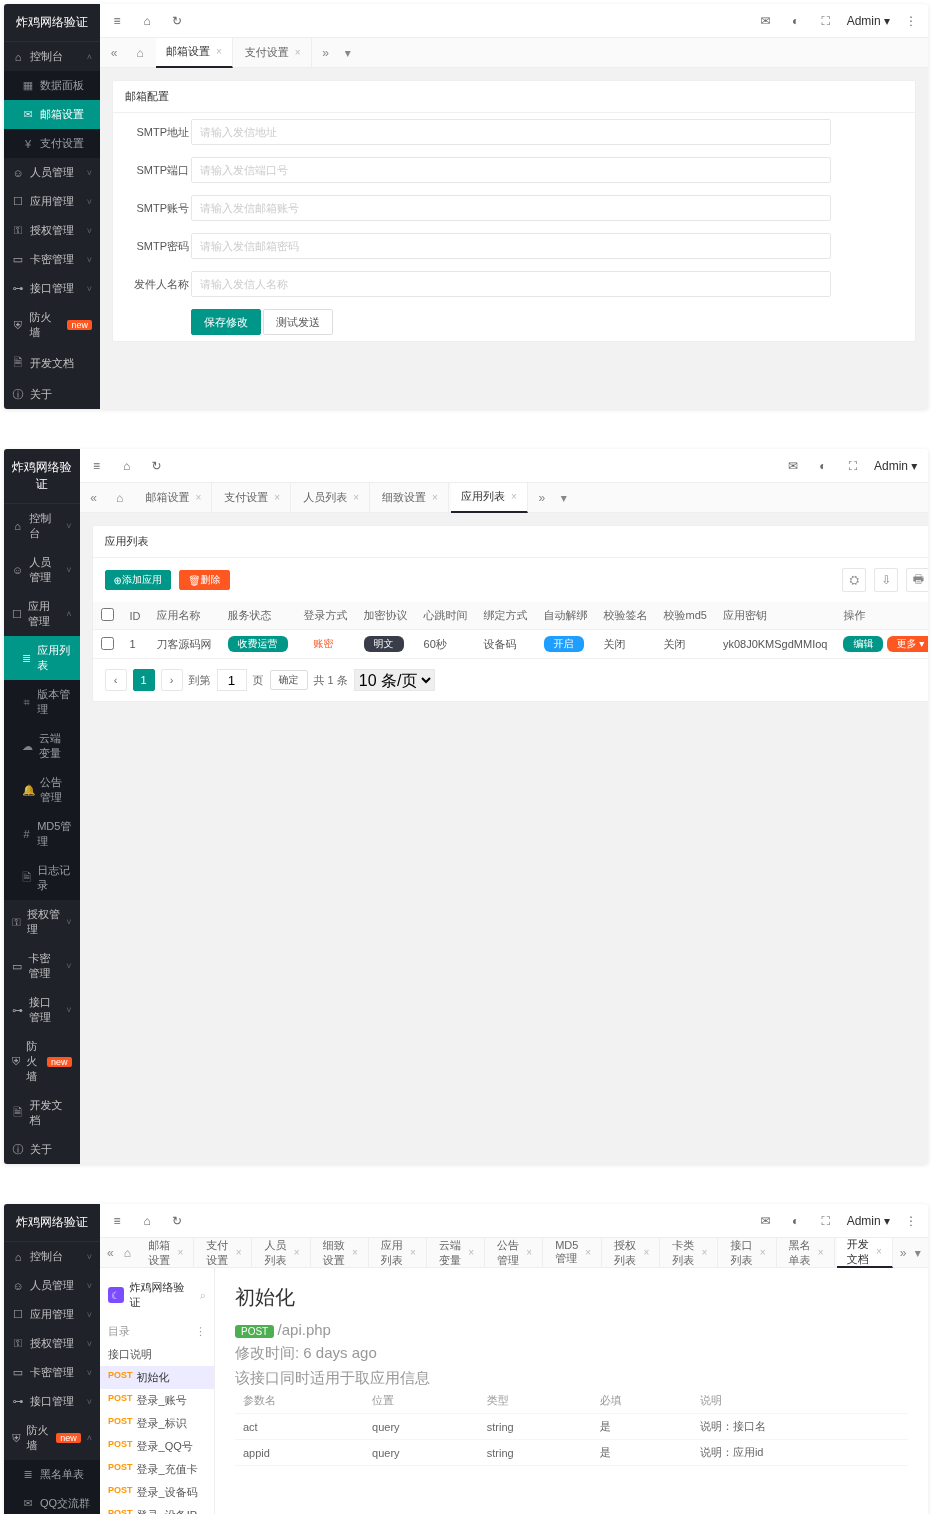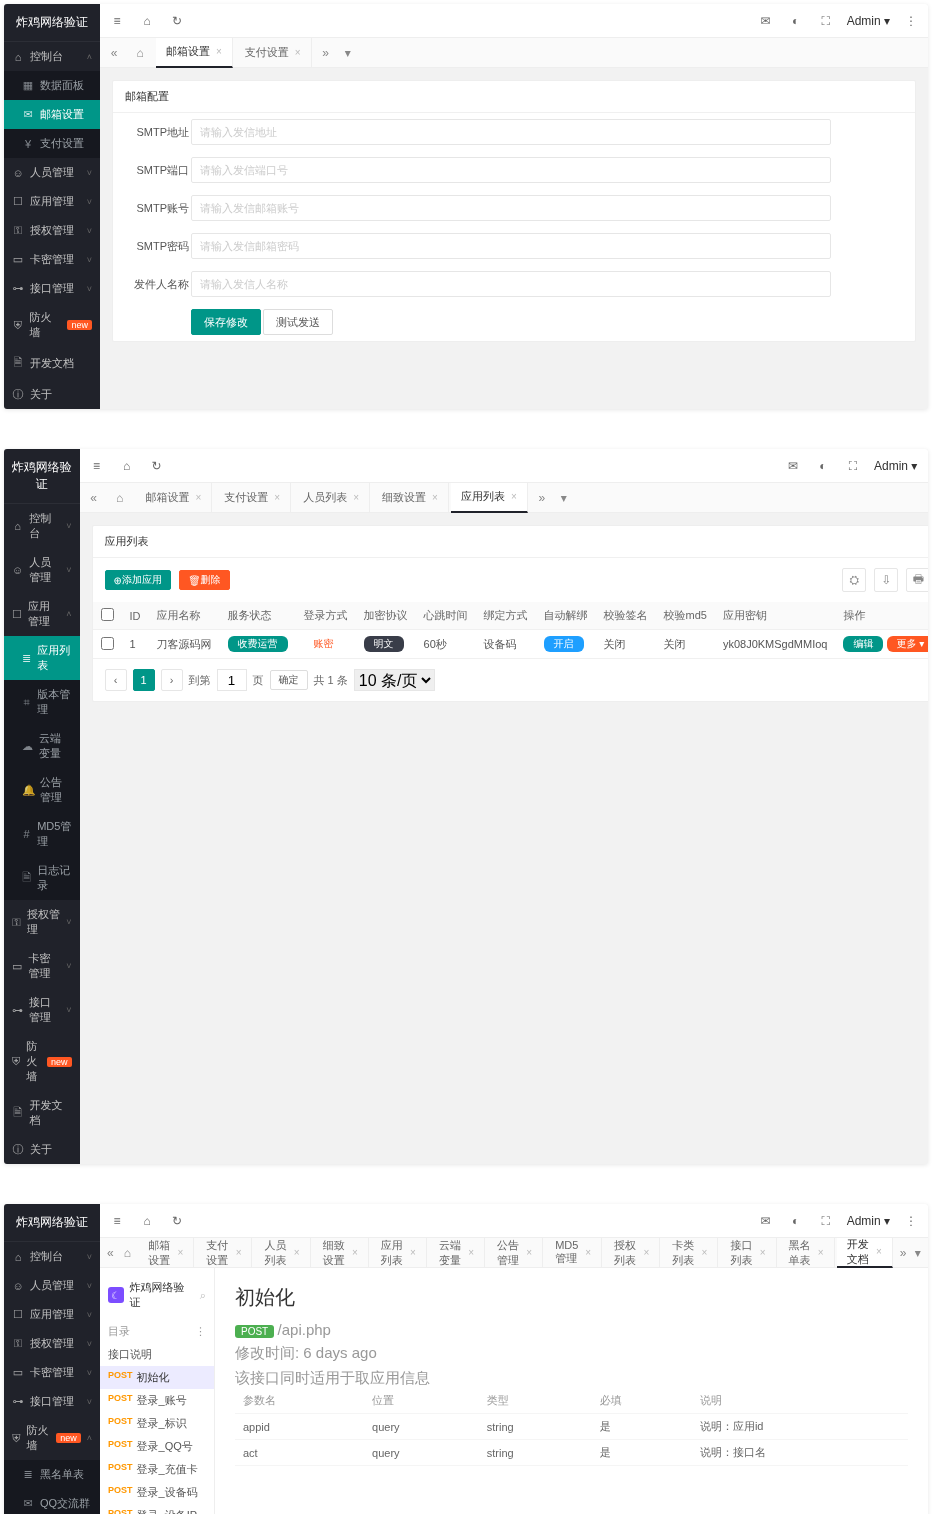--- a/index.html
+++ b/index.html
@@ -555,33 +555,33 @@
                 <tr>
             <th>参数名</th>
             <th>位置</th>
             <th>类型</th>
             <th>必填</th>
             <th>说明</th>
           </tr>
               </thead>
           <tbody id="req-rows">
                 <tr>
+                  <td>act</td>
+                  <td>query</td>
+                  <td>string</td>
+                  <td>是</td>
+                  <td>说明：接口名</td>
+                </tr>
+                <tr>
                   <td>appid</td>
                   <td>query</td>
                   <td>string</td>
                   <td>是</td>
                   <td>说明：应用id</td>
                 </tr>
-                <tr>
-                  <td>act</td>
-                  <td>query</td>
-                  <td>string</td>
-                  <td>是</td>
-                  <td>说明：接口名</td>
-                </tr>
               </tbody>
         </table>
 
       </div>
     </div>
   </div>
 </div>
 
 </div>
 

